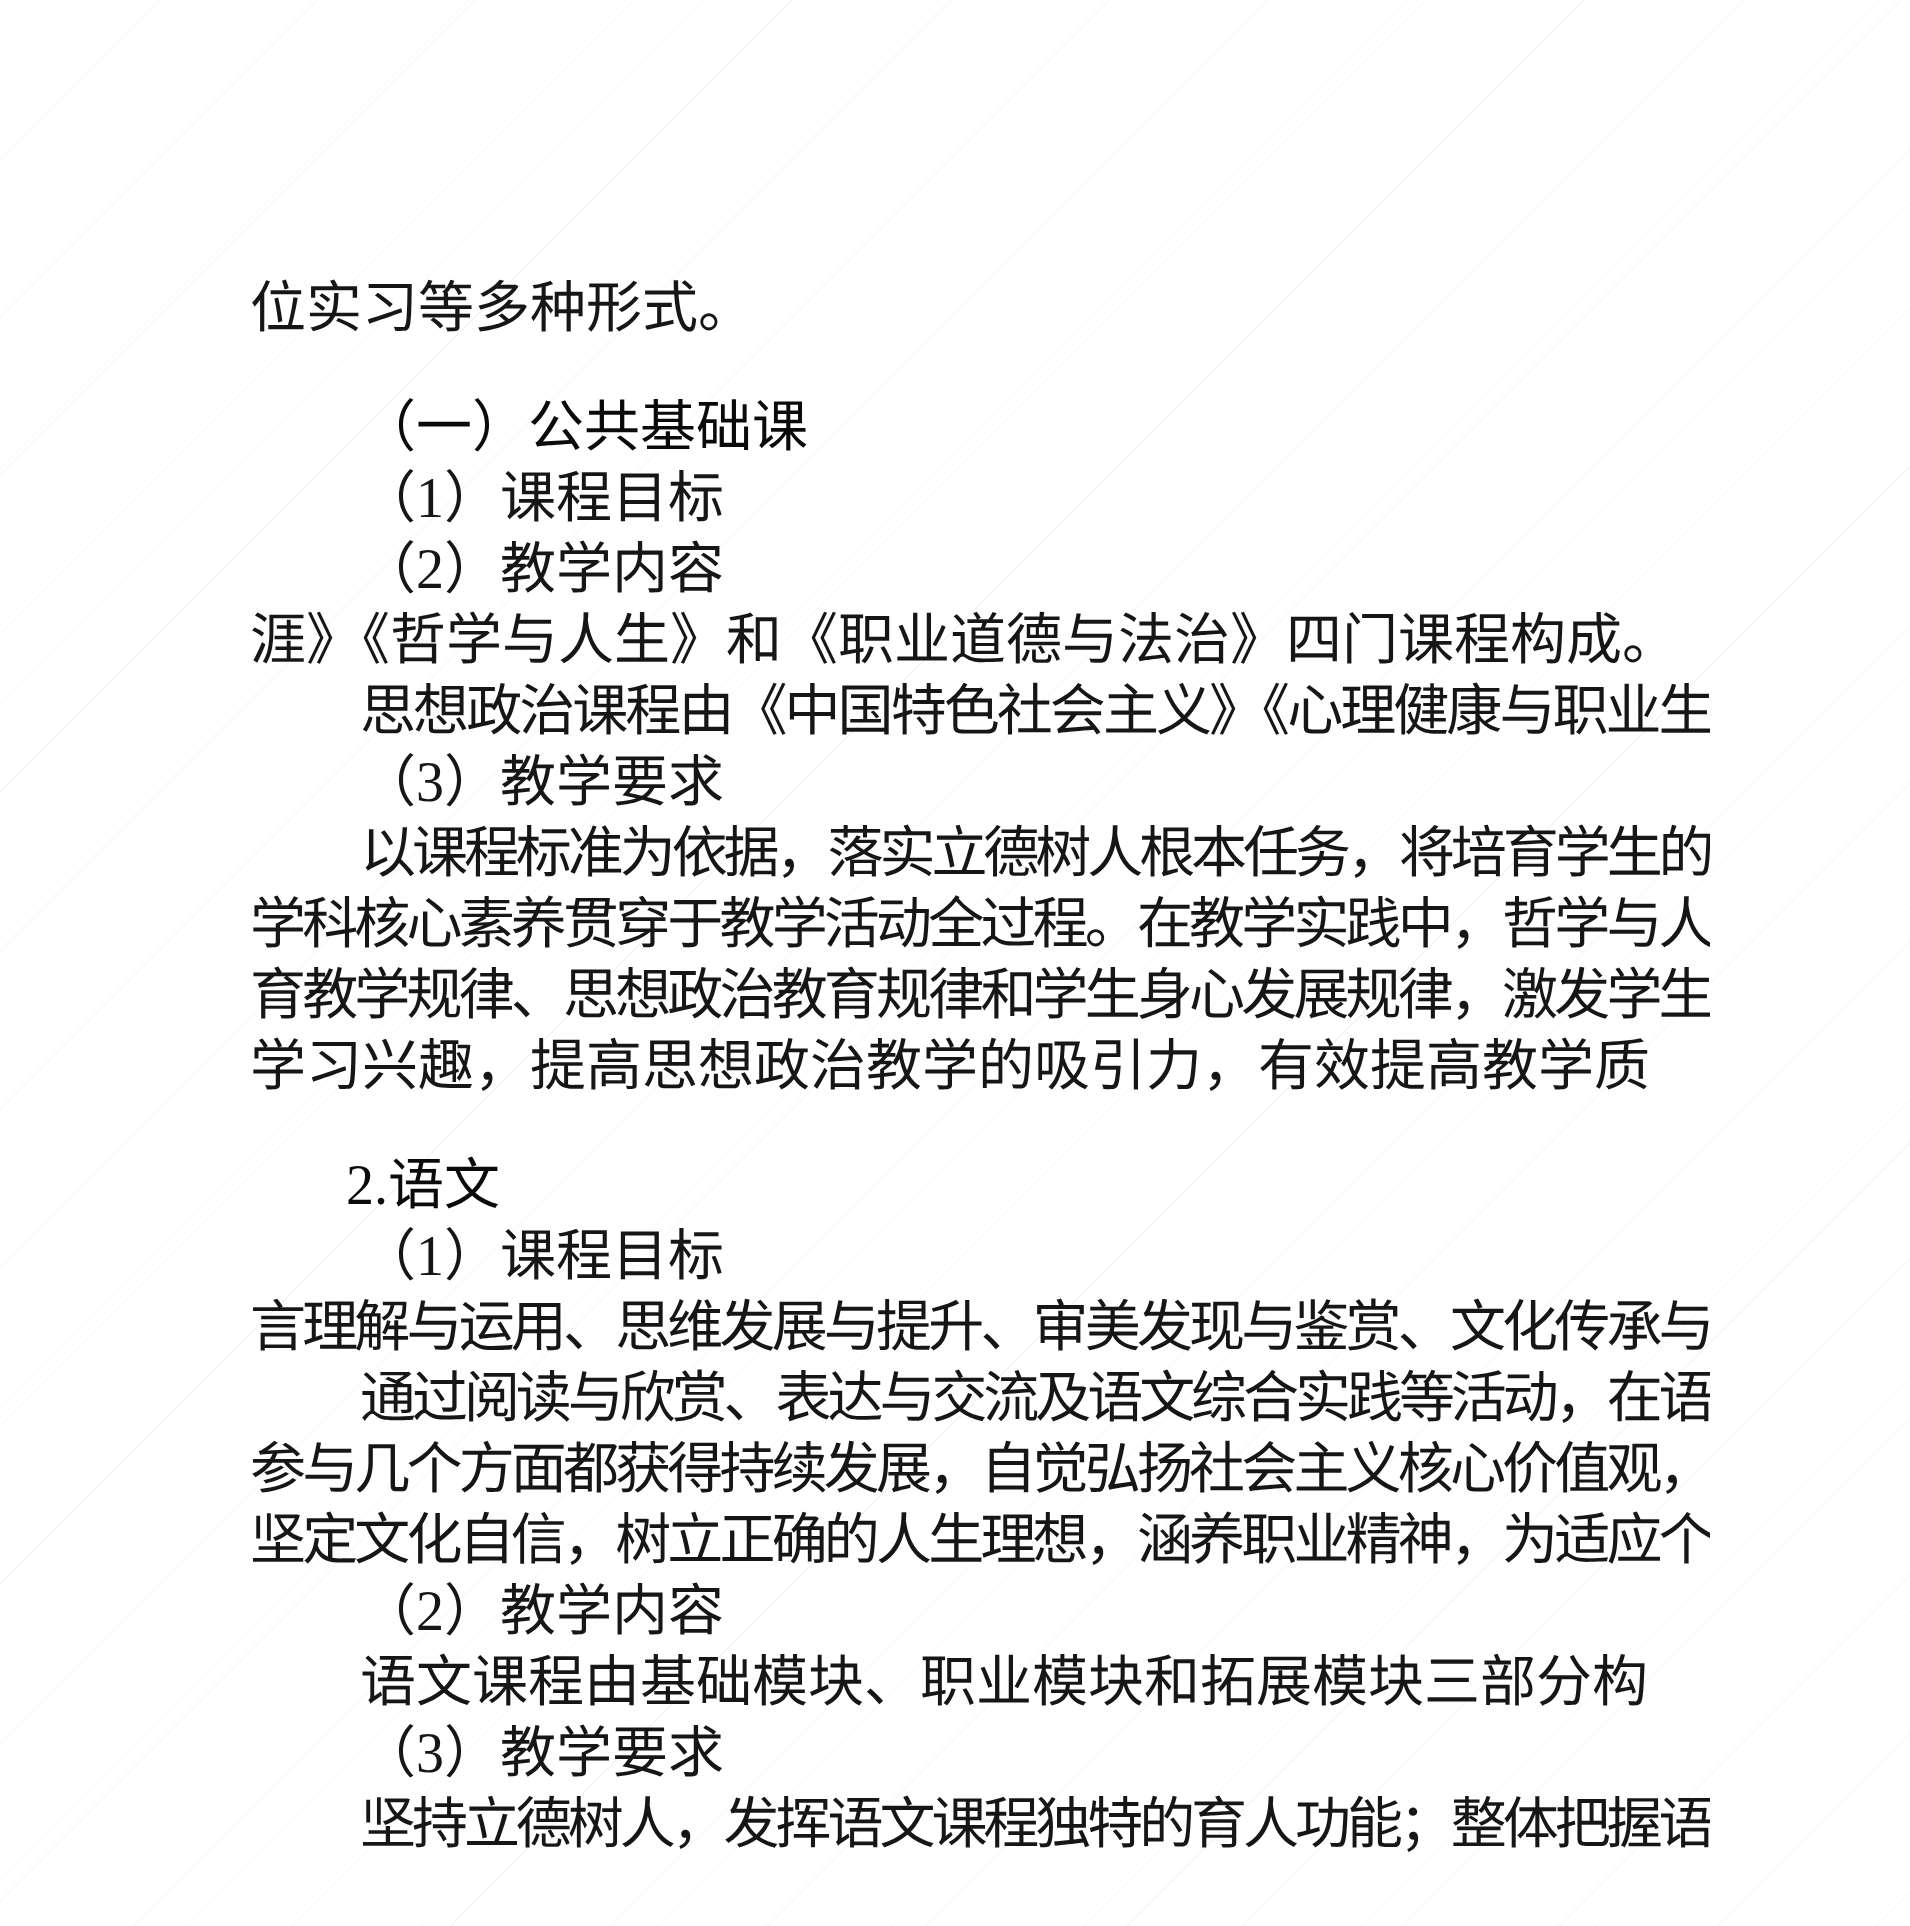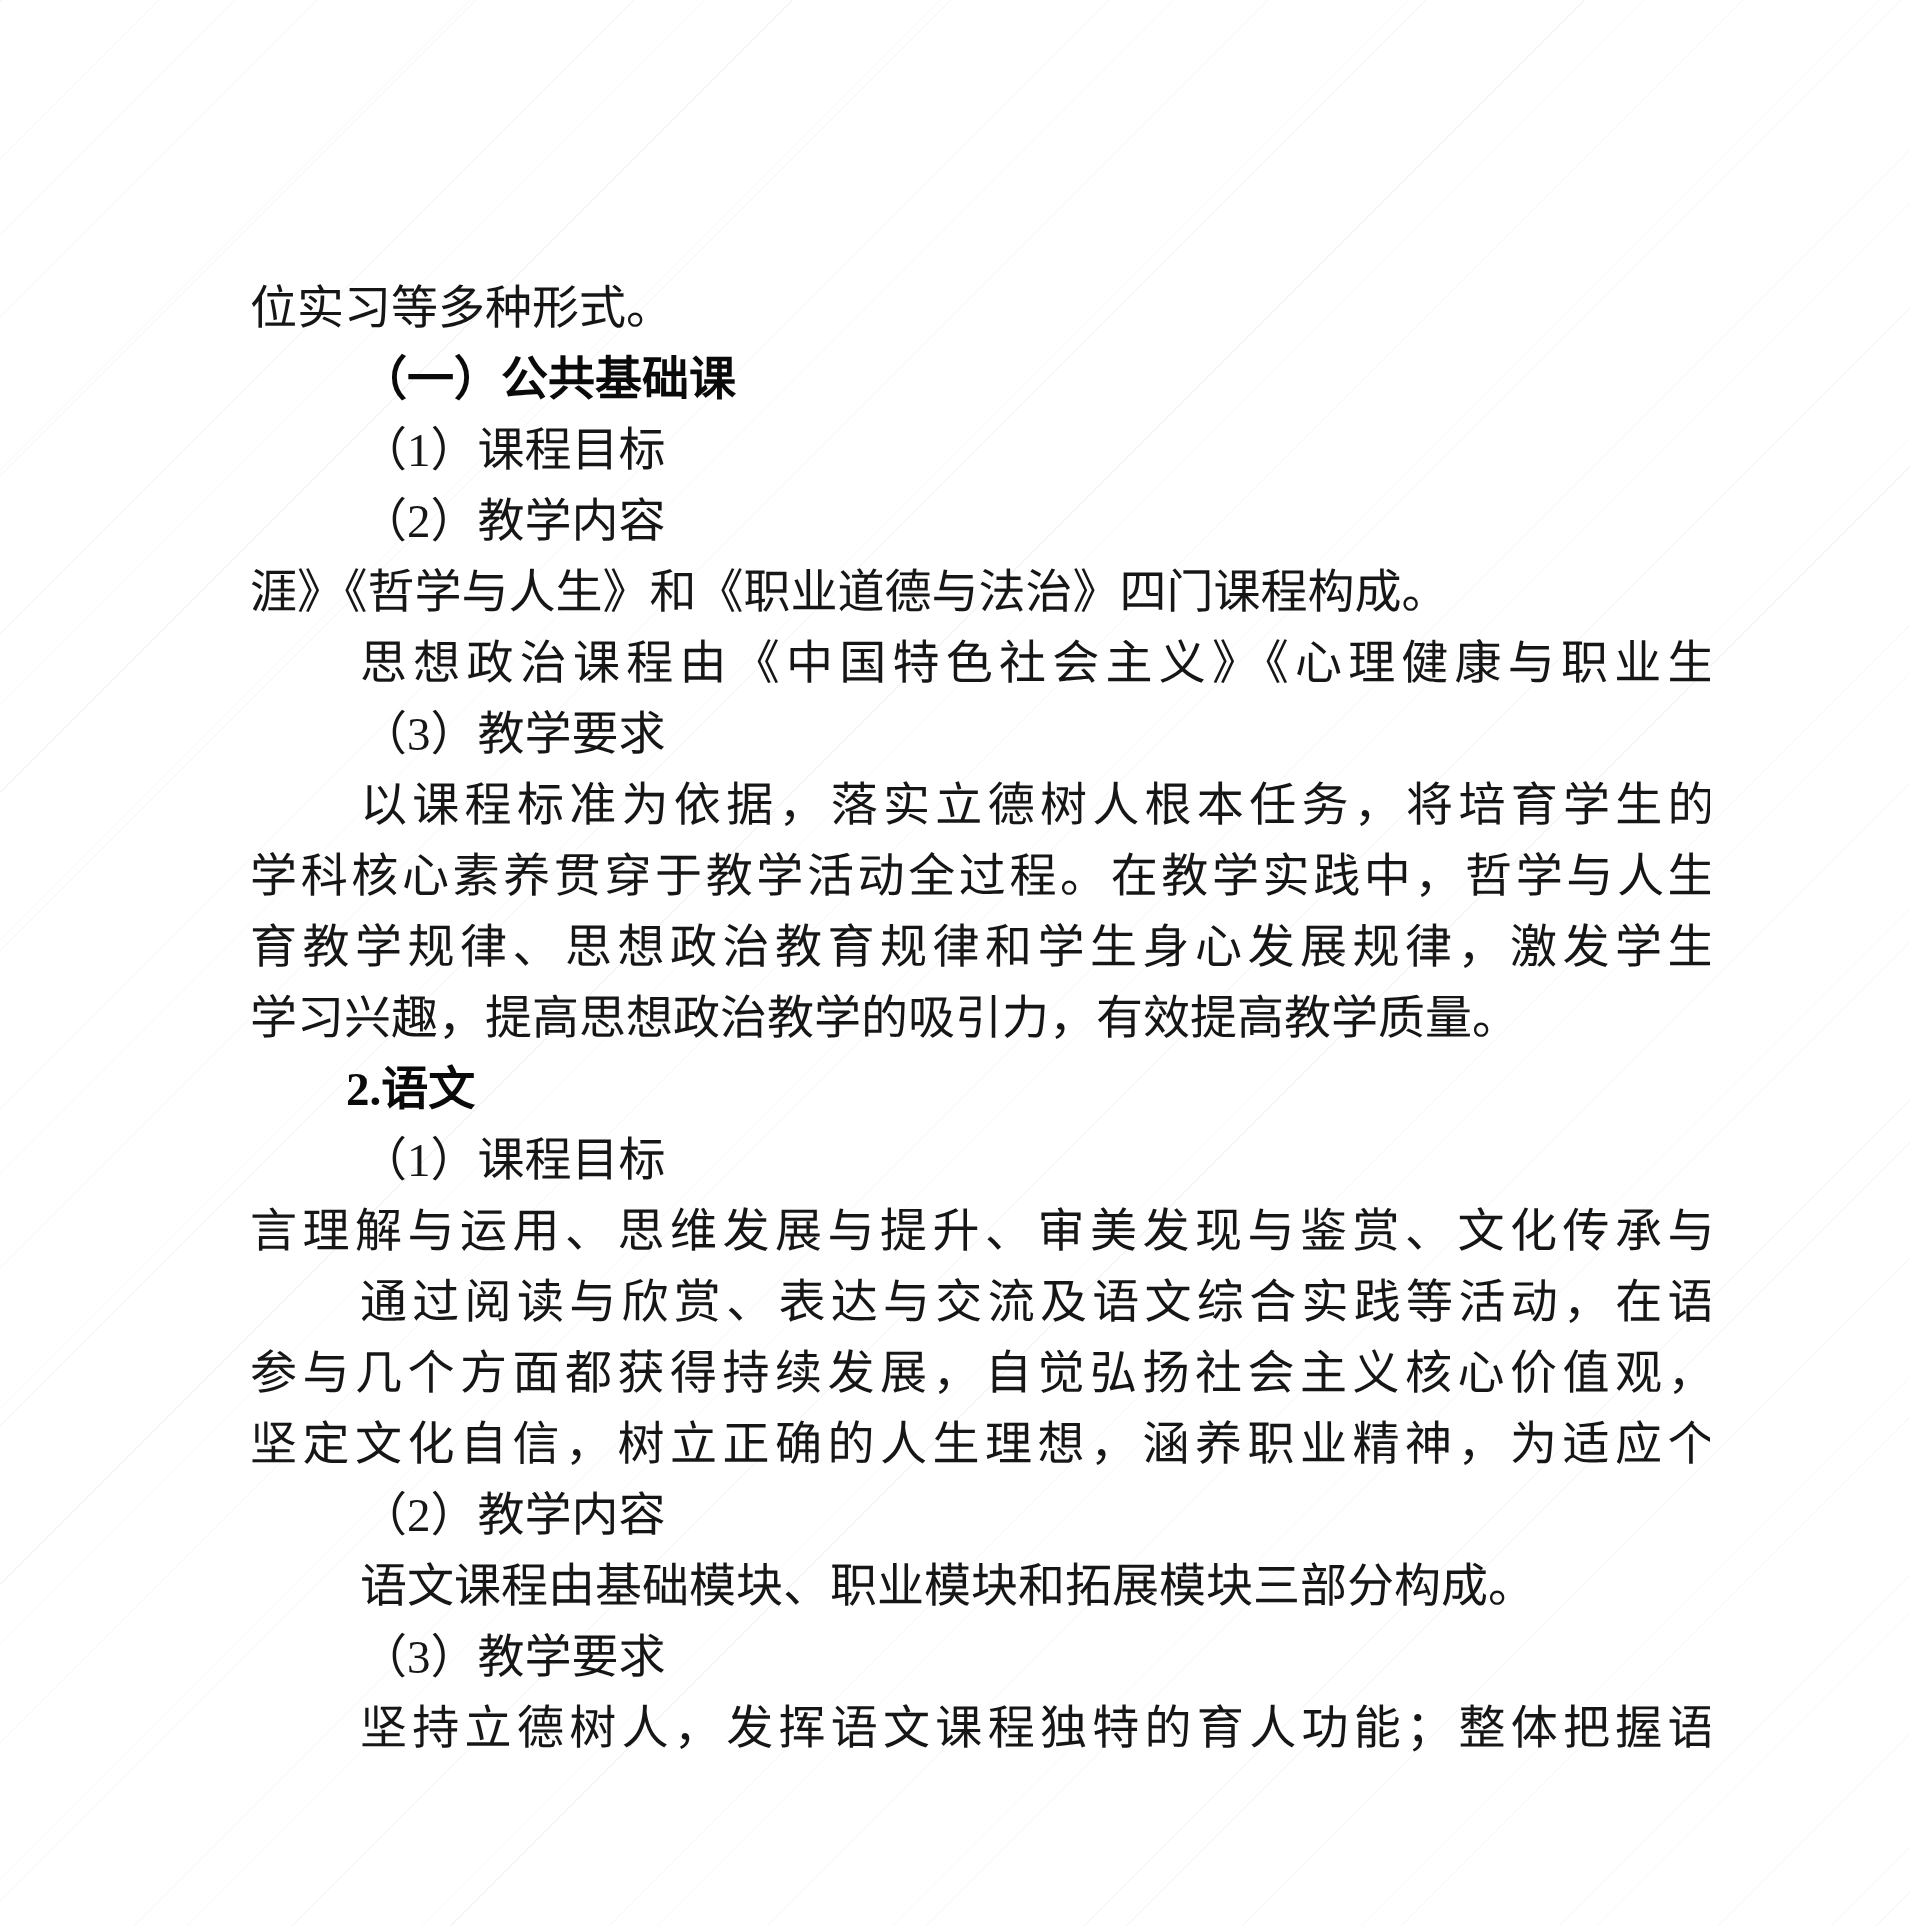--- a/index.html
+++ b/index.html
@@ -35,29 +35,30 @@
   }
   .text-block {
     position: absolute;
     left: 250px;
     top: 273px;
     width: 1460px;
   }
   .line {
     height: 71px;
     line-height: 71px;
-    font-size: 47px;
+    font-size: 56px;
     color: #161616;
     white-space: normal;
     overflow: hidden;
     text-align: left;
   }
   .line.bold {
-    font-weight: 700;
+    font-weight: 400;
     color: #0a0a0a;
+    margin-top: 48px;
   }
   .line.fill {
     text-align: justify;
     text-align-last: justify;
     letter-spacing: -4.6px;
   }
   .ind-none { text-indent: 0; }
   .ind-para { text-indent: 110px; }
   .ind-num  { text-indent: 96px; }
 </style>

